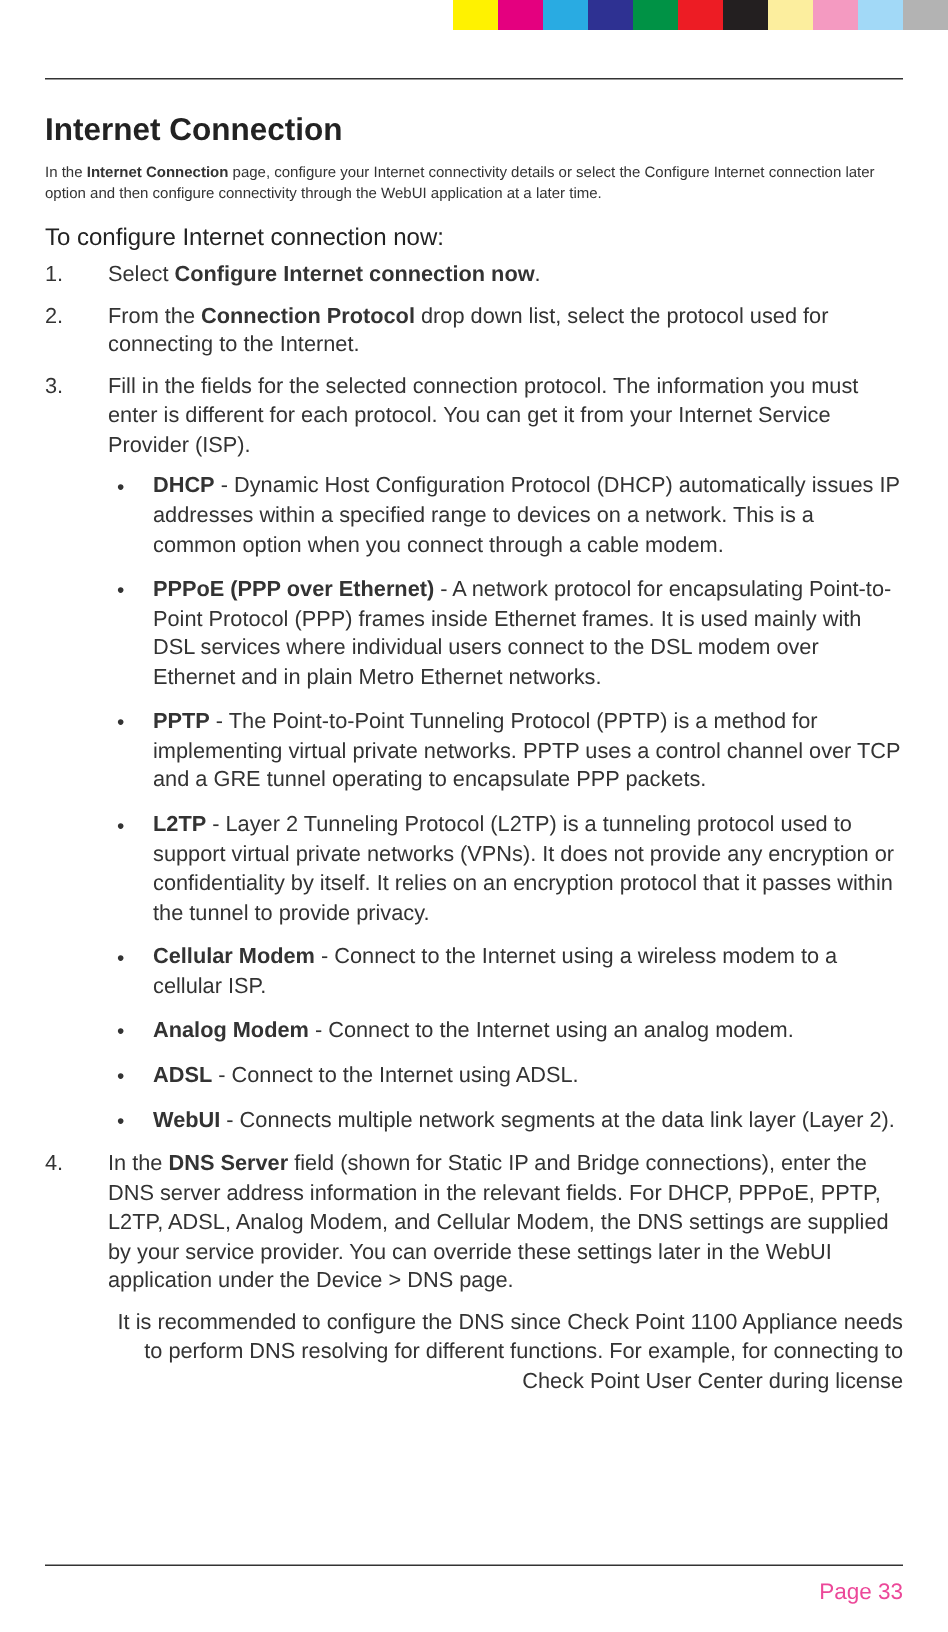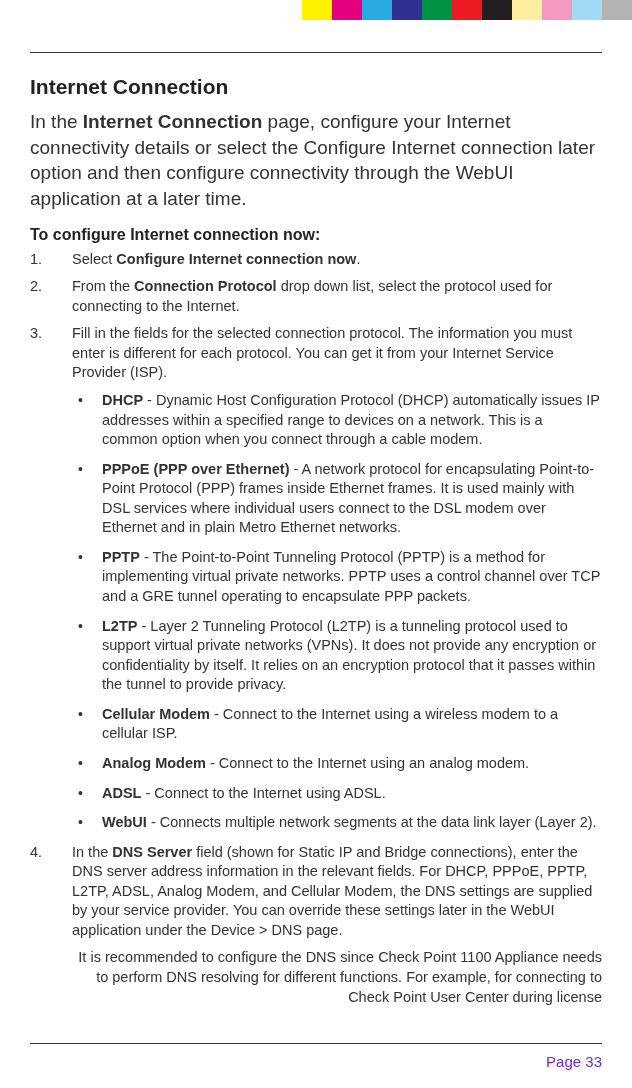--- a/index.html
+++ b/index.html
@@ -27,28 +27,28 @@
       border-top: 1.5px solid #333;
       margin-bottom: 22px;
     }
     h2 {
       font-size: 21px;
       font-weight: bold;
       color: #222;
       margin-bottom: 10px;
     }
     .intro {
-      font-size: 19px;
+      font-size: 10px;
       line-height: 1.35;
       color: #333;
       margin-bottom: 14px;
     }
     .subhead {
       font-size: 16px;
-      font-weight: bold;
+      font-weight: normal;
       margin-bottom: 6px;
       color: #222;
     }
     ol.main {
       list-style: none;
       counter-reset: item;
       padding-left: 0;
     }
     ol.main > li {
       font-size: 14.5px;
@@ -98,21 +98,21 @@
       left: 30px;
       right: 30px;
       bottom: 44px;
       border-top: 1.5px solid #333;
     }
     .page-num {
       position: absolute;
       right: 30px;
       bottom: 18px;
       font-size: 15px;
-      color: #6d28d9;
+      color: #ec4899;
     }
   </style>
 </head>
 <body>
 
 <div class="color-bars">
   <div style="background:#fff200"></div>
     <div style="background:#e4007f"></div>
     <div style="background:#29abe2"></div>
     <div style="background:#2e3192"></div>

